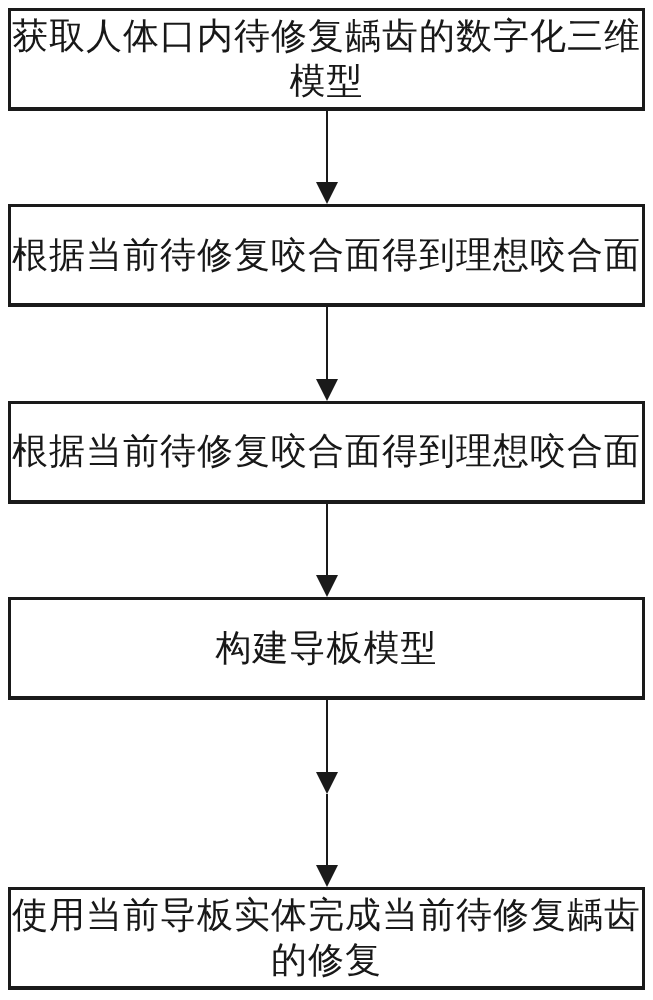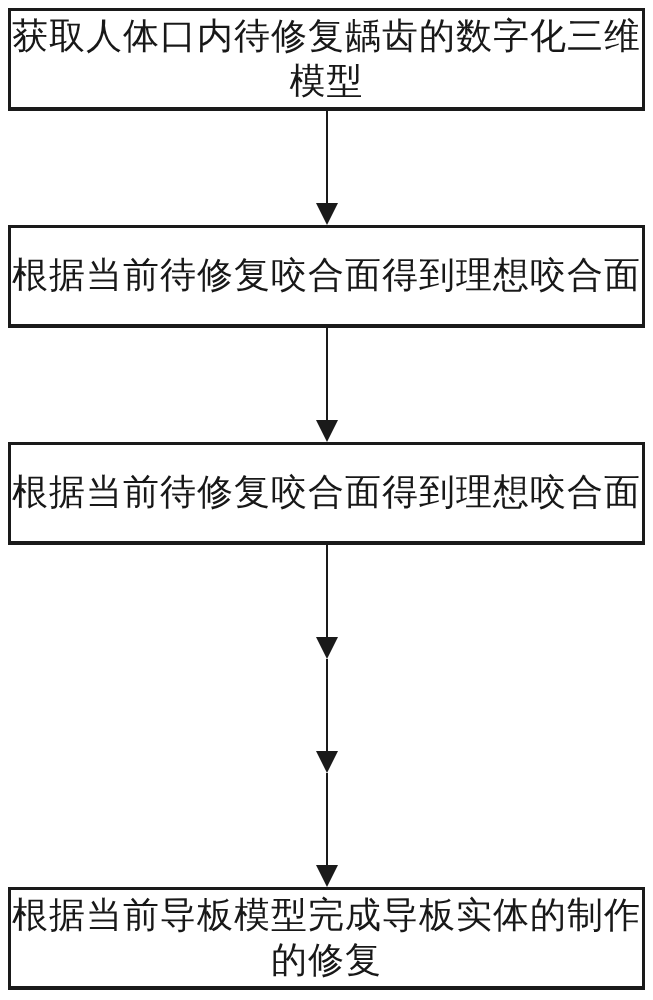--- a/index.html
+++ b/index.html
@@ -88,30 +88,33 @@
 
   <div class="flow-box">
     <div class="label">根据当前待修复咬合面得到理想咬合面</div>
   </div>
 
   <div class="connector">
     <div class="arrow-line"></div>
     <div class="arrow-head"></div>
   </div>
 
+  <div class="flow-box">
+    <div class="label">构建导板模型</div>
+  </div>
 
   <div class="connector">
     <div class="arrow-line"></div>
     <div class="arrow-head"></div>
   </div>
 
 
   <div class="connector">
     <div class="arrow-line"></div>
     <div class="arrow-head"></div>
   </div>
 
   <div class="flow-box">
-    <div class="label">根据当前导板模型完成导板实体的制作
+    <div class="label">使用当前导板实体完成当前待修复龋齿
 的修复</div>
   </div>
 
 </div>
 
 </body></html>

